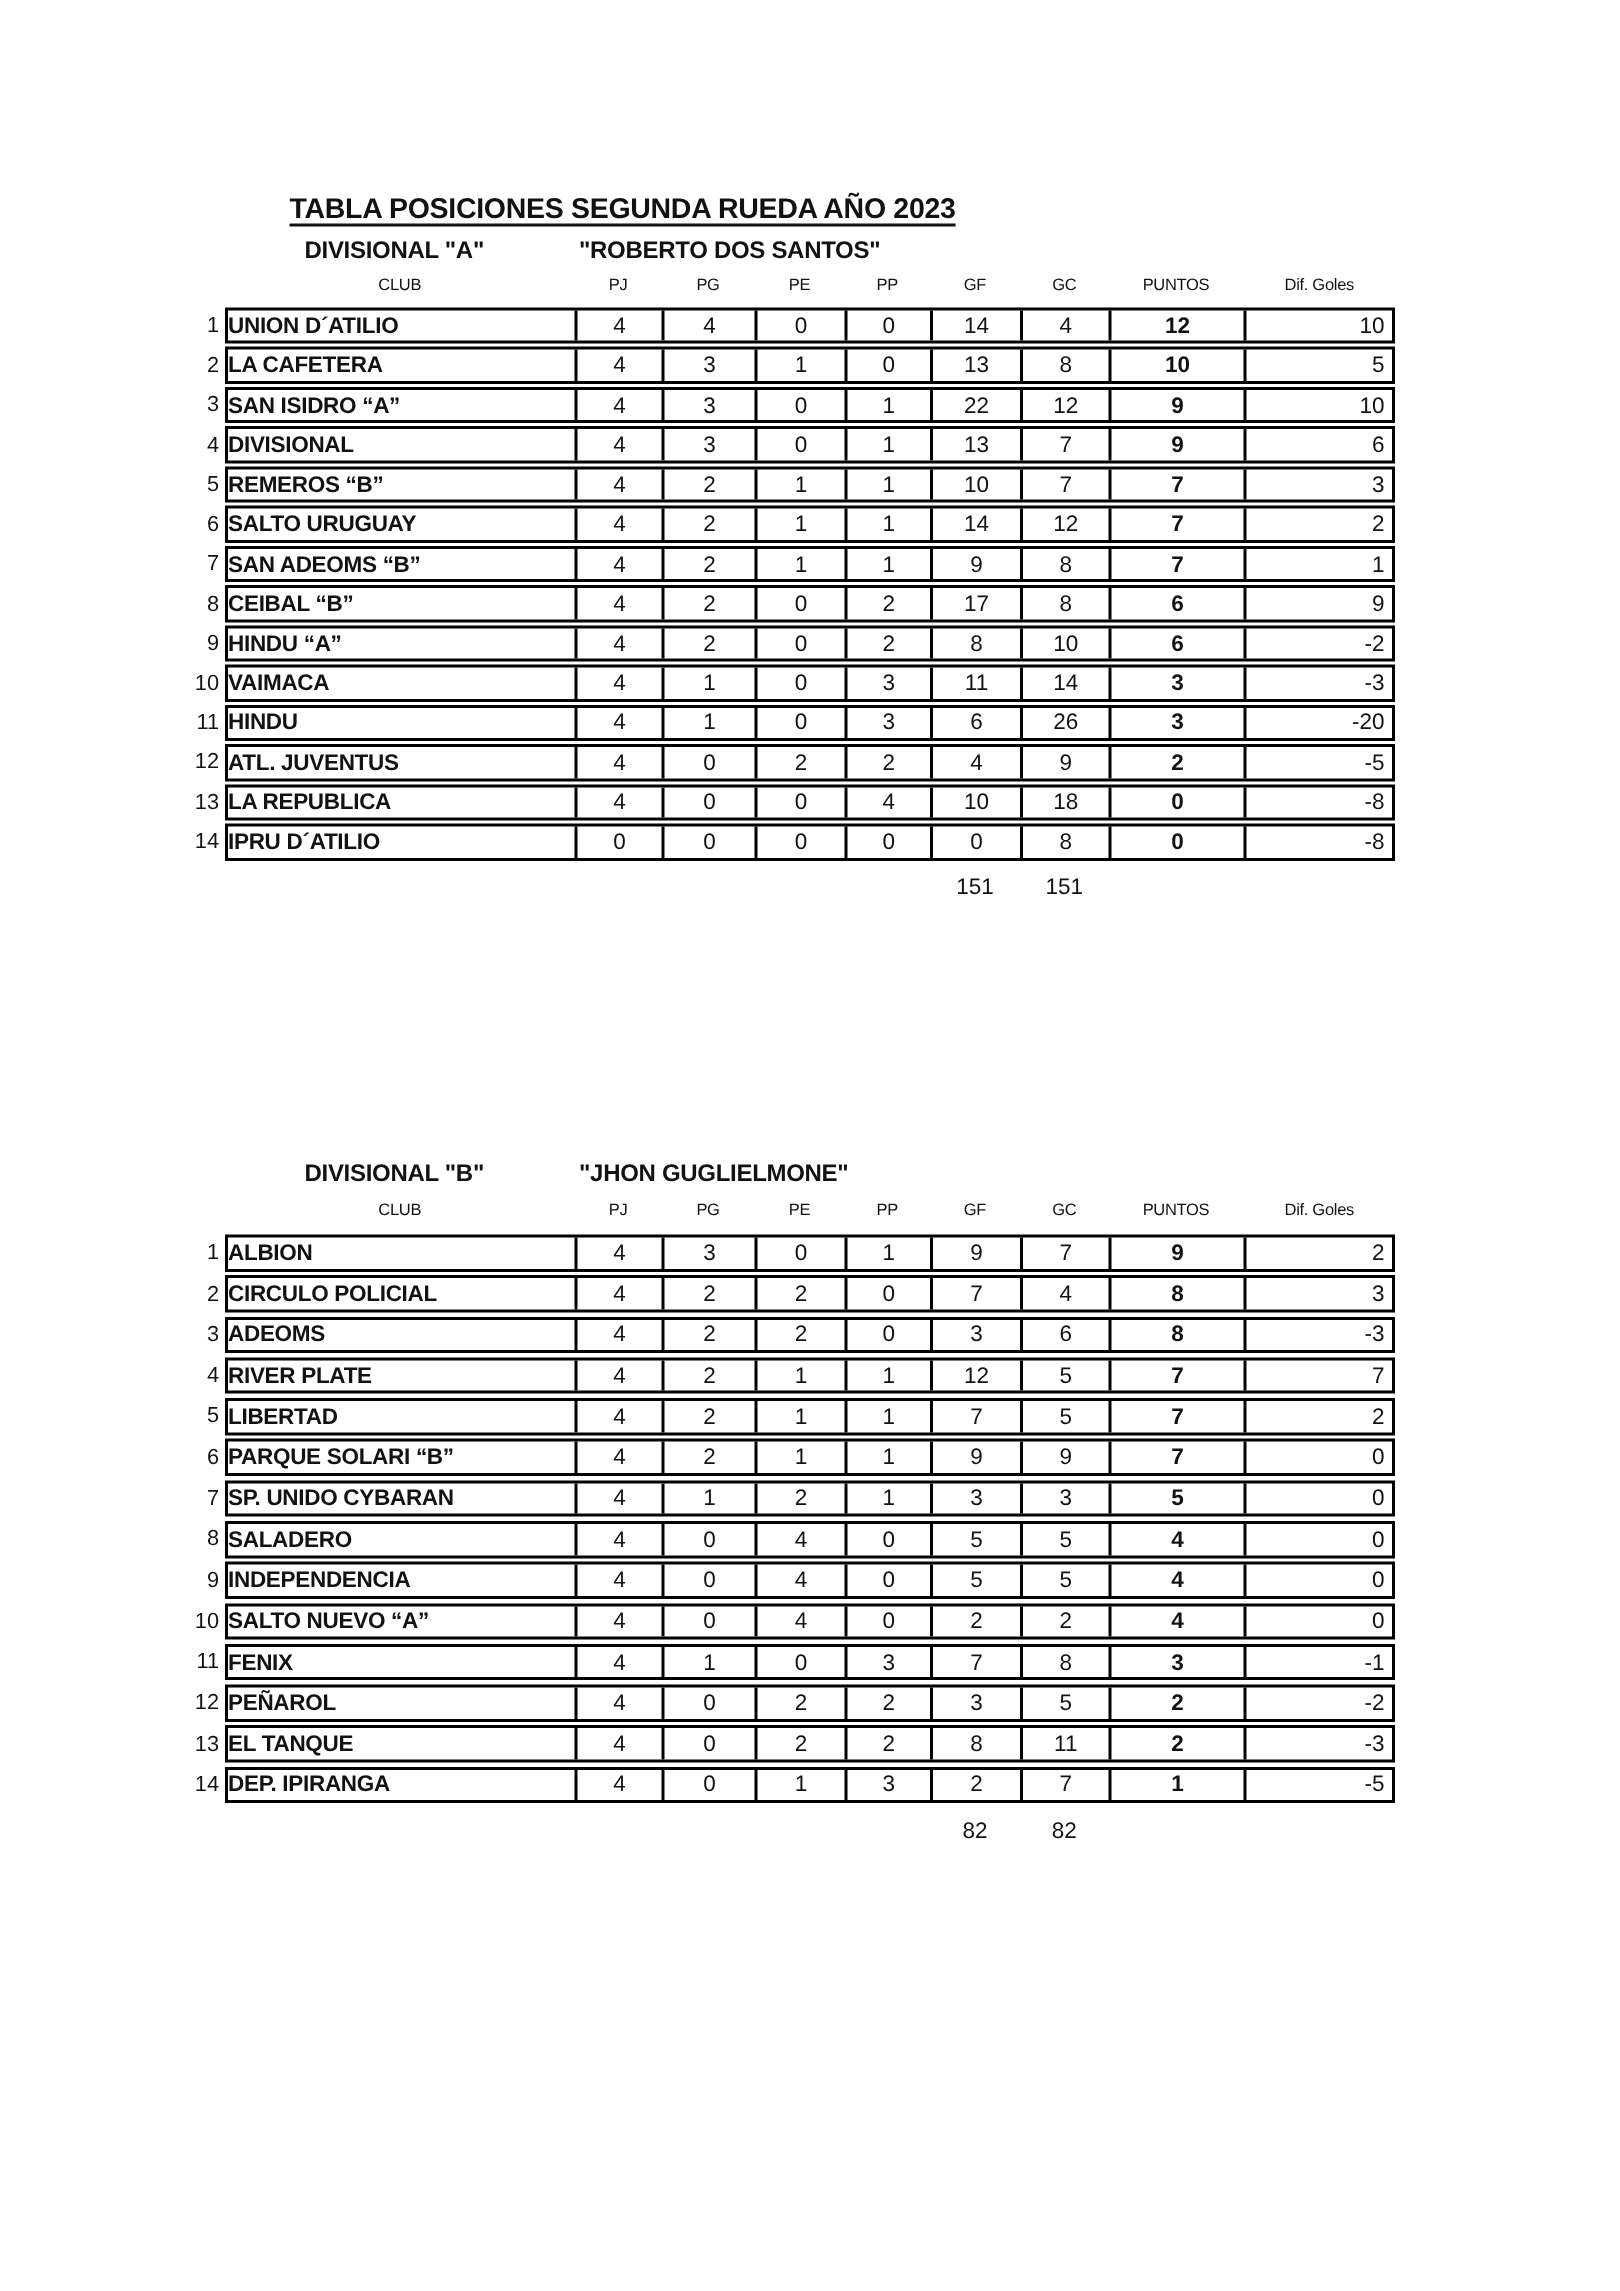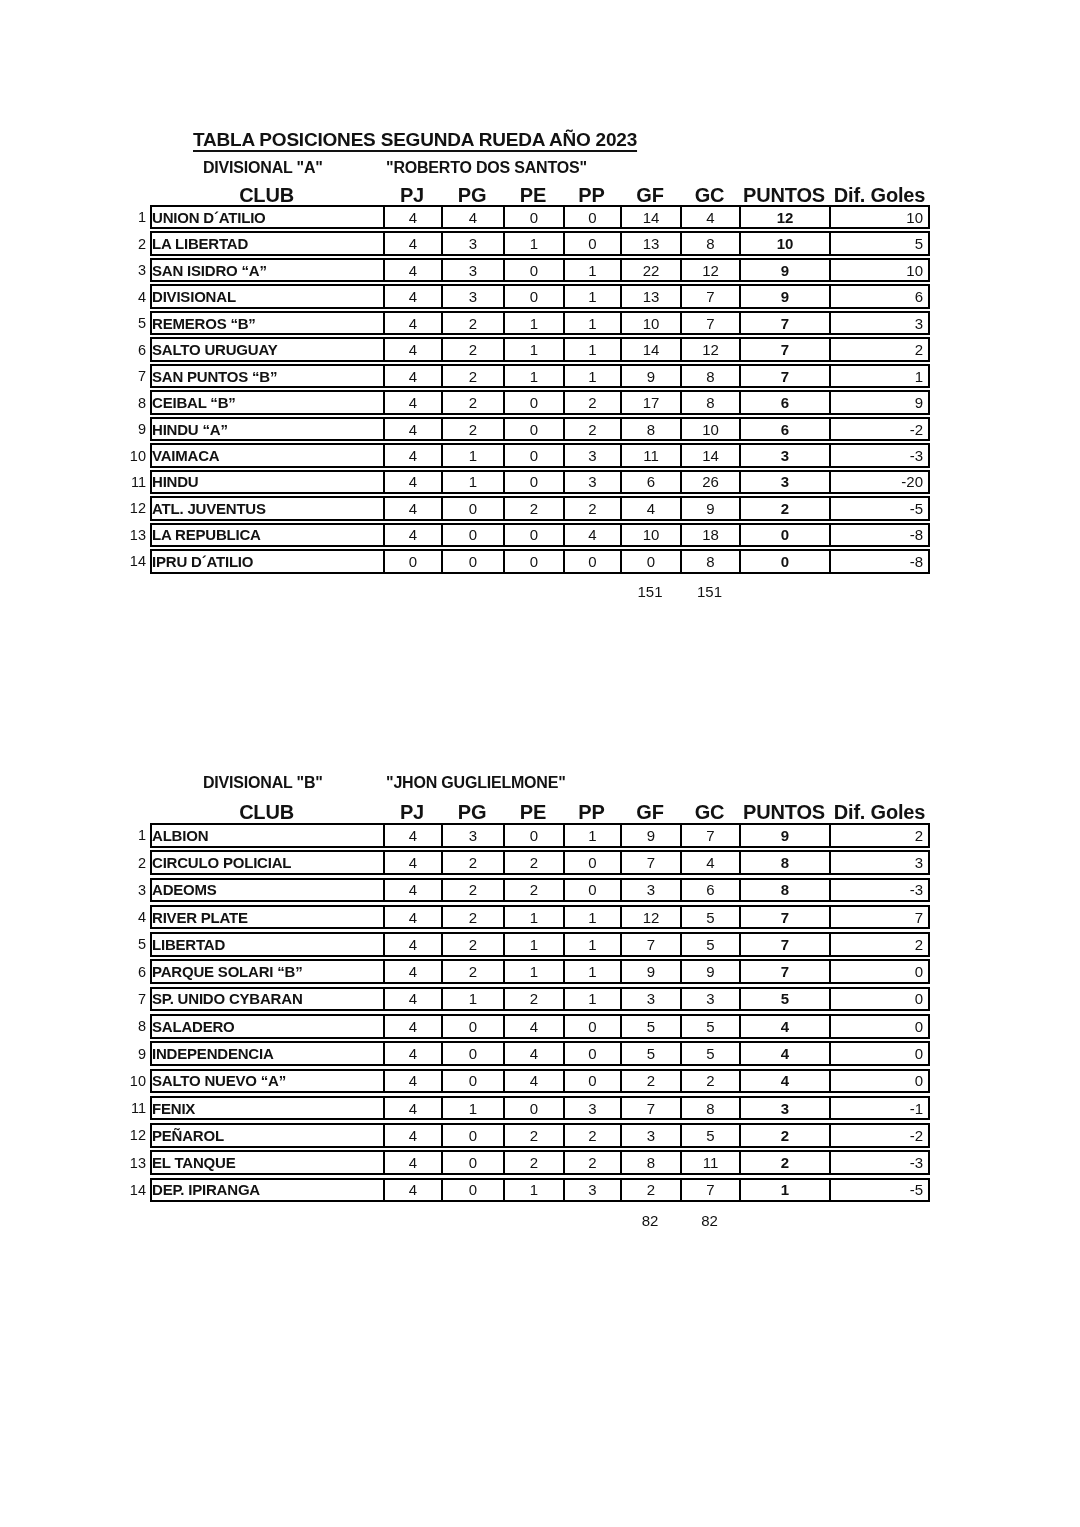--- a/index.html
+++ b/index.html
@@ -14,21 +14,21 @@
     text-decoration:underline;text-decoration-thickness:2px;text-underline-offset:4px;
     white-space:nowrap;
   }
   .division-line{left:0;width:810px;height:20px;}
   .division-label{position:absolute;left:203px;font-size:16px;font-weight:bold;letter-spacing:-0.2px;white-space:nowrap;}
   .series-label{position:absolute;left:386px;font-size:16px;font-weight:bold;letter-spacing:-0.2px;white-space:nowrap;}
   .grid10{
     display:grid;
     grid-template-columns:30px 233px 58px 62px 60px 57px 60px 59px 90px 101px;
   }
-  .hdr{left:120px;width:810px;font-weight:bold;font-size:20px;letter-spacing:-0.2px;}
+  .hdr{left:120px;width:810px;font-weight:normal;font-size:11px;letter-spacing:-0.2px;}
   .hdr .h{text-align:center;white-space:nowrap;}
   .rows{left:120px;width:810px;}
   .trow{display:flex;align-items:stretch;}
   .tA .trow{height:24.3px;margin-bottom:2.2px;}
   .tB .trow{height:24.6px;margin-bottom:2.7px;}
   .numcell{
     width:30px;box-sizing:border-box;padding-right:4px;font-size:14.5px;
     display:flex;align-items:center;justify-content:flex-end;
   }
   .rowbox{
@@ -87,21 +87,21 @@
           <div class="cell pp">0</div>
           <div class="cell gf">14</div>
           <div class="cell gc">4</div>
           <div class="cell puntos">12</div>
           <div class="cell dif">10</div>
         </div>
       </div>
       <div class="trow">
         <div class="numcell">2</div>
         <div class="rowbox">
-          <div class="cell club">LA LIBERTAD</div>
+          <div class="cell club">LA CAFETERA</div>
           <div class="cell pj">4</div>
           <div class="cell pg">3</div>
           <div class="cell pe">1</div>
           <div class="cell pp">0</div>
           <div class="cell gf">13</div>
           <div class="cell gc">8</div>
           <div class="cell puntos">10</div>
           <div class="cell dif">5</div>
         </div>
       </div>
@@ -157,21 +157,21 @@
           <div class="cell pp">1</div>
           <div class="cell gf">14</div>
           <div class="cell gc">12</div>
           <div class="cell puntos">7</div>
           <div class="cell dif">2</div>
         </div>
       </div>
       <div class="trow">
         <div class="numcell">7</div>
         <div class="rowbox">
-          <div class="cell club">SAN PUNTOS “B”</div>
+          <div class="cell club">SAN ADEOMS “B”</div>
           <div class="cell pj">4</div>
           <div class="cell pg">2</div>
           <div class="cell pe">1</div>
           <div class="cell pp">1</div>
           <div class="cell gf">9</div>
           <div class="cell gc">8</div>
           <div class="cell puntos">7</div>
           <div class="cell dif">1</div>
         </div>
       </div>

